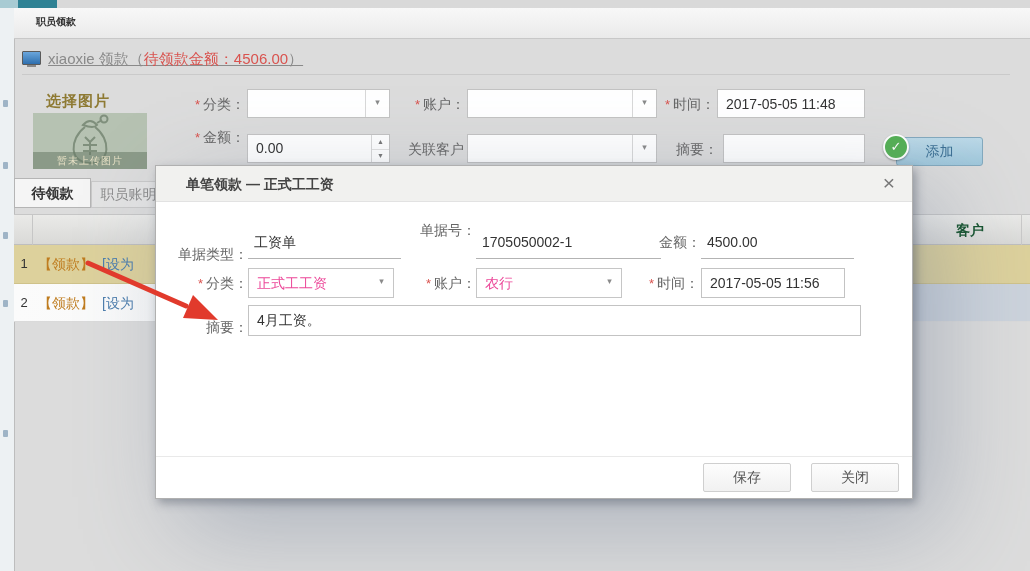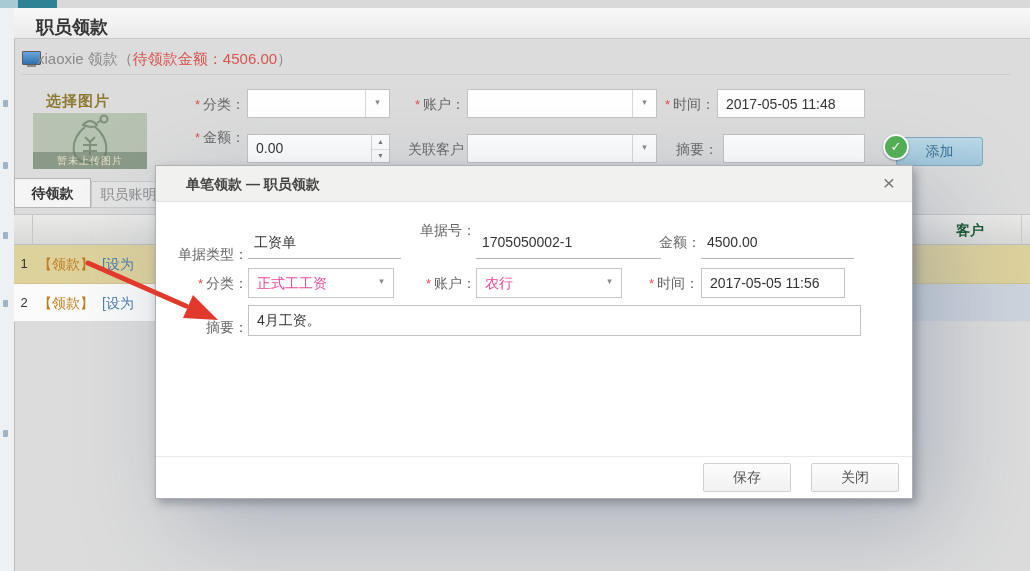--- a/index.html
+++ b/index.html
@@ -12,25 +12,25 @@
   .abs{position:absolute;}
   
   .left-strip{left:0;top:0;width:14px;height:571px;background:#edf1f3;border-right:1px solid #c2c6c8;}
   .strip-mark{width:5px;height:7px;background:#7e9ab2;left:3px;position:absolute;border-radius:1px;opacity:.7;}
   .frag-light{left:0;top:0;width:18px;height:8px;background:#a8cbd3;}
   .frag-teal{left:18px;top:0;width:39px;height:8px;background:#2f8294;}
 
   
   .panel{left:14px;top:8px;width:1016px;height:563px;background:#dcdcdc;border-left:1px solid #bdbdbd;border-top:1px solid #d2d2d2;}
   .titlebar{left:14px;top:8px;width:1016px;height:30px;background:linear-gradient(#f8f8f8,#eaeaea);border-bottom:1px solid #c8c8c8;}
-  .title-text{left:36px;top:15px;font-size:18px;font-weight:bold;color:#333;}
+  .title-text{left:36px;top:15px;font-size:10px;font-weight:bold;color:#333;}
 
   .pc-icon{left:22px;top:51px;width:17px;height:12px;background:linear-gradient(#6aa6dc,#2f6fae);border:1px solid #5a5a5a;border-radius:1px;}
   .pc-base{left:27px;top:65px;width:9px;height:2px;background:#8a8a8a;}
-  .summary-text{left:37px;top:50px;font-size:15px;color:#8a8a8a;white-space:nowrap;}
+  .summary-text{left:48px;top:50px;font-size:15px;color:#8a8a8a;white-space:nowrap;text-decoration:underline;}
   .summary-red{color:#d9534f;}
   .summary-line{left:22px;top:74px;width:988px;height:1px;background:#cacaca;}
 
   .choose-label{left:46px;top:92px;font-size:15px;font-weight:bold;color:#8e7a33;letter-spacing:1px;}
   .img-box{left:33px;top:113px;width:114px;height:56px;background:#b6c2b2;overflow:hidden;}
   .img-box svg{position:absolute;left:28px;top:-2px;}
   .img-strip{position:absolute;left:0;bottom:0;width:100%;height:17px;background:rgba(104,122,102,.55);
     color:#e9e2c6;font-size:10px;line-height:17px;text-align:center;letter-spacing:1px;}
 
   .lbl{font-size:14px;color:#666;text-align:right;white-space:nowrap;}
@@ -171,21 +171,21 @@
   <div class="abs link-orange" style="left:38px;top:256px">【领款】</div>
   <div class="abs link-blue" style="left:102px;top:256px">[设为</div>
 
   <div class="abs row2"></div>
   <div class="abs rownum" style="left:16px;top:295px">2</div>
   <div class="abs link-orange" style="left:38px;top:295px">【领款】</div>
   <div class="abs link-blue" style="left:102px;top:295px">[设为</div>
 
   <div class="abs modal">
     <div class="m-header"></div>
-    <div class="m-title">单笔领款 — 职员领款</div>
+    <div class="m-title">单笔领款 — 正式工工资</div>
     <div class="m-close">×</div>
 
     <div class="m-lbl" style="left:10px;top:80px;width:82px">单据类型：</div>
     <div class="m-val" style="left:98px;top:68px">工资单</div>
     <div class="m-under" style="left:92px;top:92px;width:153px"></div>
 
     <div class="m-lbl" style="left:238px;top:56px;width:82px">单据号：</div>
     <div class="m-val" style="left:326px;top:68px">1705050002-1</div>
     <div class="m-under" style="left:320px;top:92px;width:185px"></div>
 

